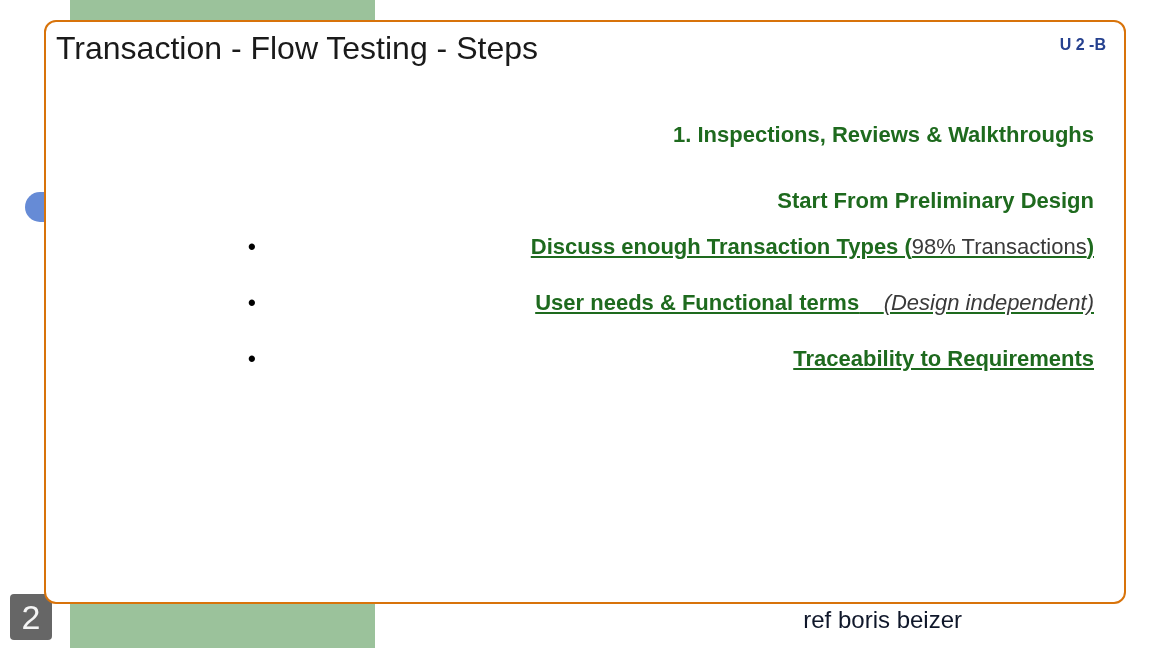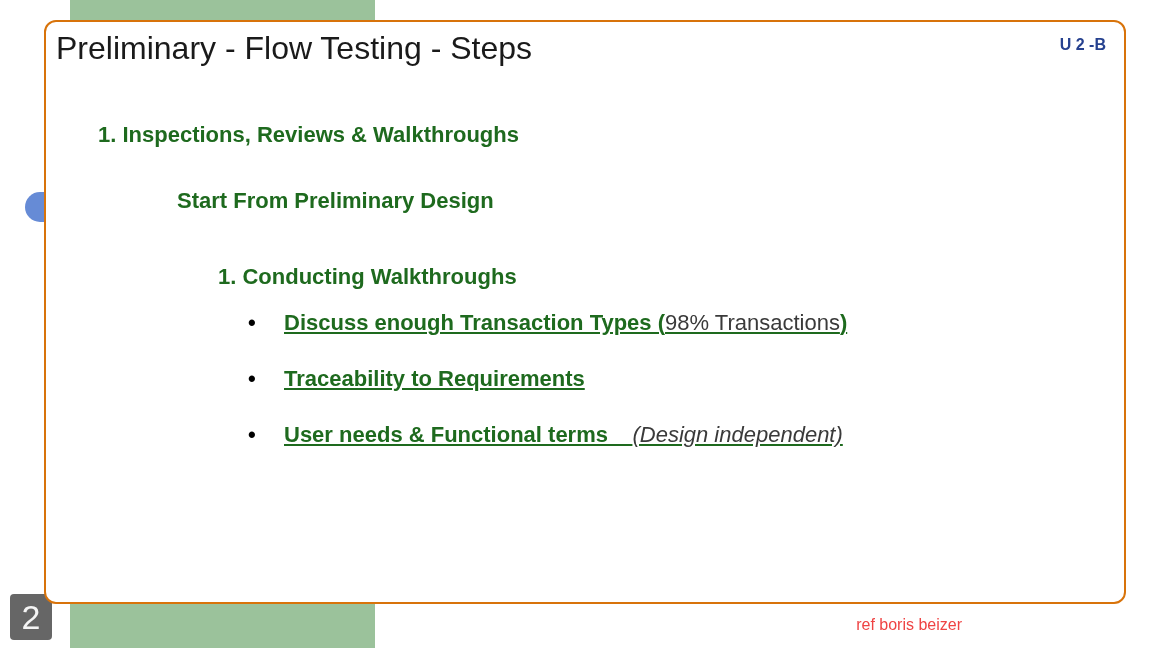--- a/index.html
+++ b/index.html
@@ -30,22 +30,22 @@
     background: #666;
     width: 42px; height: 46px;
     line-height: 46px;
     text-align: center;
     border-radius: 4px;
     font-weight: 400;
   }
   .ref {
     position: absolute;
     right: 190px; bottom: 14px;
-    color: #ef4444;
-    font-size: 16px;
+    color: #0f172a;
+    font-size: 24px;
   }
 
   .card {
     position: absolute;
     left: 44px; top: 20px;
     width: 1082px; height: 584px;
     background: #fff;
     border: 2px solid #d8730a;
     border-radius: 12px;
   }
@@ -63,20 +63,21 @@
     font-weight: 700;
     margin-left: 44px;
   }
 
   .body {
     position: absolute;
     left: 52px; top: 100px; right: 30px; bottom: 20px;
     color: #1e6a1e;
     font-size: 22px;
     font-weight: 700;
+    text-align: right;
   }
   .num1 { }
   .sub {
     margin-top: 40px;
     margin-left: 79px;
   }
   .sub2 {
     margin-top: 50px;
     margin-left: 120px;
   }
@@ -115,33 +116,32 @@
 </head>
 <body>
 
 <div class="slide-bg">
   <div class="green-band"></div>
   <div class="pill"></div>
   <div class="slide-number">2</div>
   <div class="ref">ref boris beizer</div>
 
   <div class="card">
-    <div class="card-title">Preliminary - Flow Testing  -  Steps</div>
+    <div class="card-title">Transaction - Flow Testing  -  Steps</div>
     <div class="tag">U 2 -B</div>
 
     <div class="body">
       <div class="num1">1.  Inspections, Reviews &amp; Walkthroughs</div>
       <div class="sub">Start From Preliminary Design</div>
-      <div class="sub2">1.  Conducting Walkthroughs</div>
       <ul class="bullets">
         <li>
           <span>Discuss enough Transaction Types  (</span><span class="plain">98% Transactions</span><span class="paren">)</span>
         </li>
         <li>
-          <span>Traceability to Requirements</span>
+          <span>User needs &amp; Functional terms</span>&nbsp;&nbsp;&nbsp;&nbsp;<span class="italic">(Design independent)</span>
         </li>
         <li>
-          <span>User needs &amp; Functional terms</span>&nbsp;&nbsp;&nbsp;&nbsp;<span class="italic">(Design independent)</span>
+          <span>Traceability to Requirements</span>
         </li>
       </ul>
     </div>
   </div>
 </div>
 
 </body></html>

